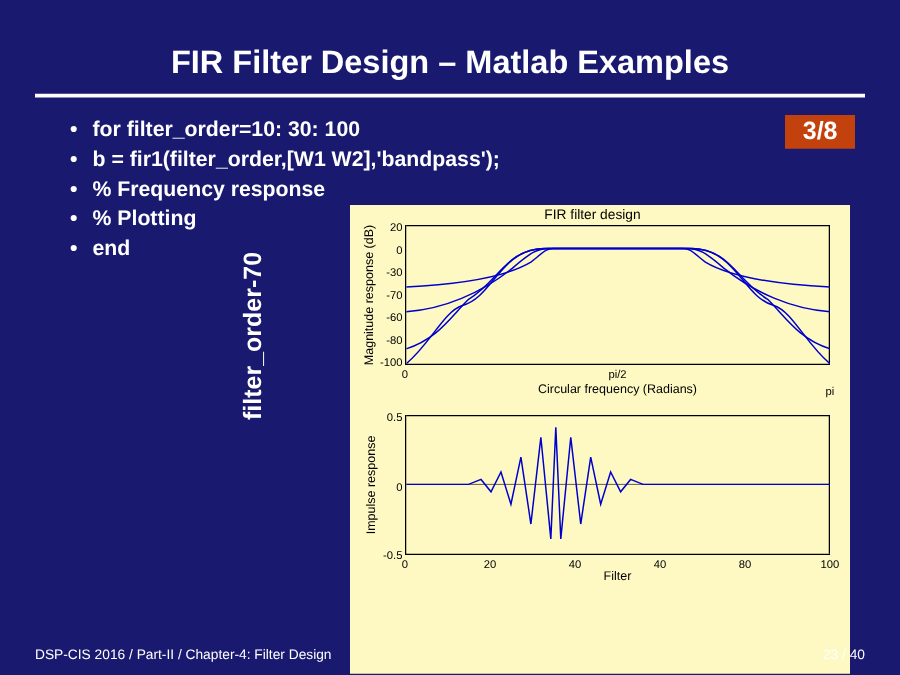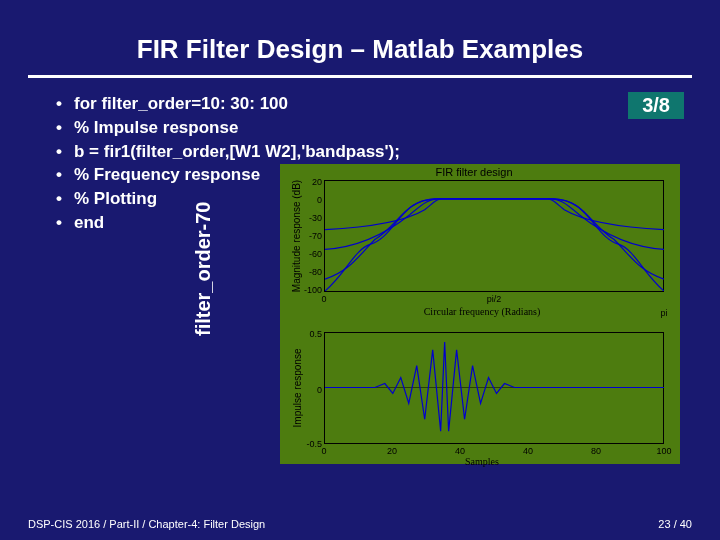--- a/index.html
+++ b/index.html
@@ -3,52 +3,51 @@
 <meta charset="utf-8">
 <style>
   * { margin: 0; padding: 0; box-sizing: border-box; }
   body { width: 720px; height: 540px; background: #191970; font-family: Arial, sans-serif; position: relative; overflow: hidden; }
   .title { color: #fff; font-size: 26px; font-weight: bold; text-align: center; padding: 34px 0 10px; }
   .rule { border-top: 3px solid #fff; margin: 0 28px 8px; }
   .content { padding: 6px 30px 0 56px; position: relative; }
   .bullets { color: #fff; font-size: 17px; font-weight: bold; line-height: 1.4; }
   .bullets li { list-style: none; position: relative; padding-left: 18px; }
   .bullets li::before { content: "•"; position: absolute; left: 0; }
-  .badge { position: absolute; right: 36px; top: 6px; background: #0f766e; color: #fff; font-weight: bold; font-size: 20px; padding: 2px 14px; }
-  .figure { position: absolute; left: 280px; top: 164px; width: 400px; height: 300px; background: #4d7c0f; }
+  .badge { position: absolute; right: 36px; top: 6px; background: #c2410c; color: #fff; font-weight: bold; font-size: 20px; padding: 2px 14px; }
+  .figure { position: absolute; left: 280px; top: 164px; width: 400px; height: 375px; background: #fef9c3; }
   .vlabel { position: absolute; left: 192px; top: 336px; transform: rotate(-90deg); transform-origin: left top; color: #fff; font-size: 20px; font-weight: bold; white-space: nowrap; }
   .footer { position: absolute; bottom: 10px; left: 28px; right: 28px; color: #fff; font-size: 11px; display: flex; justify-content: space-between; text-align: center; }
   .footer .pg span:first-child { color: #fff; }
   
   .chart-top, .chart-bot { position: absolute; left: 44px; }
   .chart-top { top: 16px; width: 340px; height: 112px; }
   .chart-bot { top: 168px; width: 340px; height: 112px; }
   .axes { width: 100%; height: 100%; border-bottom: 1px solid #000; border-left: 1px solid #000; position: relative; }
   .axes .border-top { position: absolute; top: 0; left: 0; right: 0; border-top: 1px solid #000; }
   .axes .border-right { position: absolute; top: 0; bottom: 0; right: 0; border-right: 1px solid #000; }
   .ctitle { position: absolute; top: 2px; left: 0; right: 12px; text-align: center; font-size: 11px; color: #000; }
   .ylab { position: absolute; left: 6px; top: 50%; transform: translateY(-50%) rotate(-90deg); transform-origin: center; font-size: 10px; color: #000; white-space: nowrap; }
-  .xlab { position: absolute; left: 32px; width: 340px; text-align: center; font-size: 10px; color: #000; font-family: Liberation Serif, serif; }
+  .xlab { position: absolute; left: 44px; width: 340px; text-align: center; font-size: 10px; color: #000; }
   .xlab-top { top: 132px; }
   .xlab-bot { top: 284px; }
   .ticks-y { position: absolute; left: 24px; font-size: 9px; color: #000; text-align: right; width: 18px; }
   .ticks-x { position: absolute; font-size: 9px; color: #000; transform: translateX(-50%); }
   svg.curve { position: absolute; left: 0; top: 0; width: 100%; height: 100%; }
 </style>
 </head>
 <body>
 
 <div class="title">FIR Filter Design – Matlab Examples</div>
 <div class="rule"></div>
 
 <div class="content">
   <div class="badge">3/8</div>
   <ul class="bullets">
     <li>for filter_order=10: 30: 100</li>
-    <li>    % Impulse response</li>
     <li>    b = fir1(filter_order,[W1 W2],'bandpass');</li>
     <li>    % Frequency response</li>
     <li>    % Plotting</li>
     <li>end</li>
   </ul>
 </div>
 
 <div class="vlabel">filter_order-70</div>
 
 <div class="figure">
@@ -97,21 +96,21 @@
   <div class="ticks-y" style="top:165px">0.5</div>
   <div class="ticks-y" style="top:221px">0</div>
   <div class="ticks-y" style="top:275px">-0.5</div>
 
   <div class="ticks-x" style="left:44px;top:282px">0</div>
   <div class="ticks-x" style="left:112px;top:282px">20</div>
   <div class="ticks-x" style="left:180px;top:282px">40</div>
   <div class="ticks-x" style="left:248px;top:282px">40</div>
   <div class="ticks-x" style="left:316px;top:282px">80</div>
   <div class="ticks-x" style="left:384px;top:282px">100</div>
-  <div class="xlab xlab-bot" style="top:292px">Samples</div>
+  <div class="xlab xlab-bot" style="top:292px">Filter</div>
 </div>
 
 <div class="footer">
   <span>DSP-CIS 2016  /  Part-II  /  Chapter-4: Filter Design</span>
   <span class="pg">
     <span>23</span>
     <span> / </span>
     <span>40</span>
   </span>
 </div>

